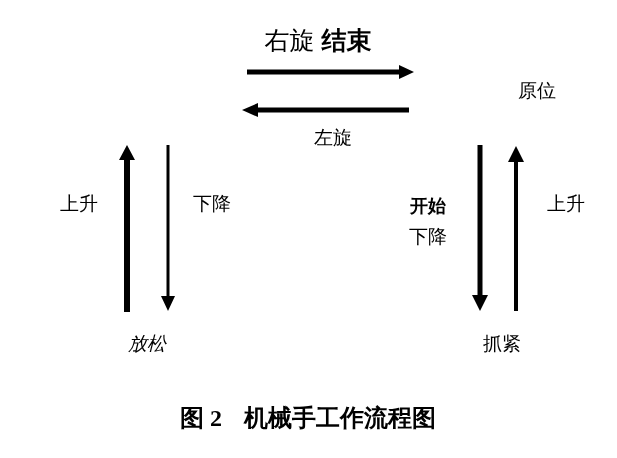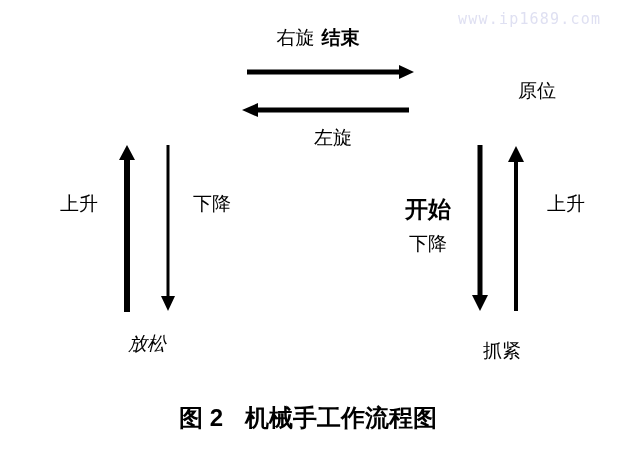--- a/index.html
+++ b/index.html
@@ -44,60 +44,59 @@
     font-family: "DejaVu Sans", "Liberation Sans", sans-serif;
     font-size: 19px;
     line-height: 1.05;
     color: #000000;
   }
   .label-center {
     transform: translateX(-50%);
     text-align: center;
   }
 
-  #label-top-rotate { left: 318px; top: 28px; font-size: 19px; }
+  #label-top-rotate { left: 318px; top: 28px; font-size: 25px; }
   #label-top-rotate .seg-normal { font-weight: normal; }
   #label-top-rotate .seg-bold { font-weight: bold; margin-left: 7px; }
 
   #label-left-rotate { left: 333px; top: 128px; }
   #label-home-pos   { left: 505px; top: 81px; margin-left: 32px; }
   #label-rise-left  { left: 79px;  top: 194px; }
   #label-fall-left  { left: 212px; top: 194px; }
   #label-rise-right { left: 566px; top: 194px; }
   #label-release    { left: 147px; top: 334px; font-style: italic; }
-  #label-grip       { left: 502px; top: 334px; margin-top: 7px; }
+  #label-grip       { left: 502px; top: 334px; }
 
   #label-start-block {
     left: 428px;
     top: 194px;
     transform: translateX(-50%);
     text-align: center;
   }
-  #label-start-block .start-line { font-weight: bold; font-size: 23px; }
+  #label-start-block .start-line { font-weight: bold; font-size: 18px; }
   #label-start-block .descend-line { font-weight: normal; font-size: 19px; margin-top: 6px; }
 
   
   #figure-caption {
     left: 308px;
     top: 402px;
     transform: translateX(-50%);
     white-space: nowrap;
-    font-family: Liberation Sans, sans-serif;
+    font-family: Liberation Serif, serif;
     font-weight: bold;
     font-size: 24px;
     color: #000000;
   }
   #figure-caption .cap-gap { display: inline-block; width: 22px; }
 </style>
 </head>
 <body>
 
 <div id="figure-root">
 
-  <div class="abs" id="watermark">www.ip1689.com</div>
 
   <svg class="abs" id="diagram-svg" width="617" height="400" viewBox="0 0 617 400">
 
     <g>
       <line x1="247" y1="72" x2="399" y2="72" stroke="#000000" stroke-width="5"></line>
       <polygon points="399,65 414,72 399,79" fill="#000000"></polygon>
     </g>
 
     <g>
       <line x1="258" y1="110" x2="409" y2="110" stroke="#000000" stroke-width="5"></line>

